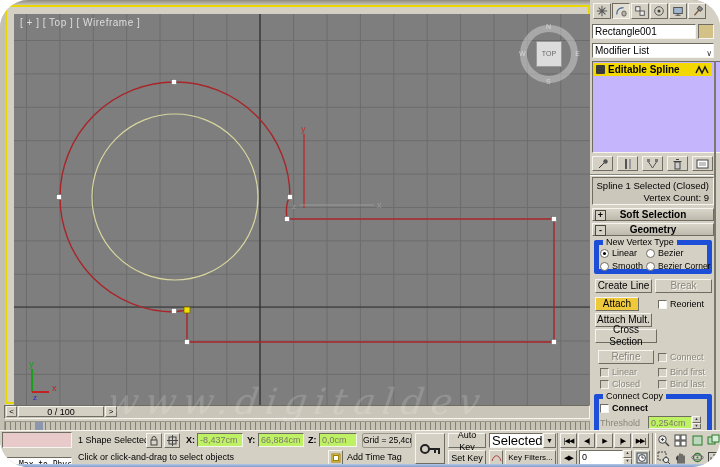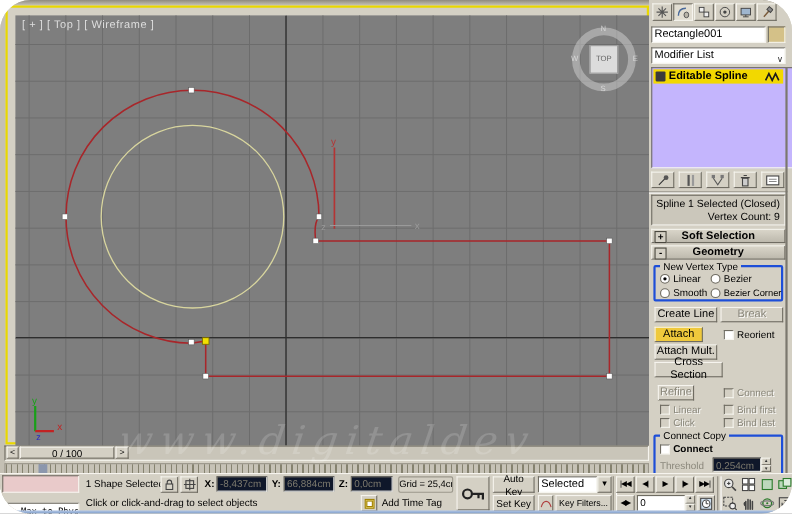--- a/index.html
+++ b/index.html
@@ -9,40 +9,40 @@
   
   .btn{position:absolute;background:#d4d0c4;border:1px solid;border-color:#f6f4ee #6f6c62 #6f6c62 #f6f4ee;
        text-align:center;font-size:10px;line-height:12px;box-sizing:border-box;cursor:default;
        display:flex;align-items:center;justify-content:center;}
   .btn.dis{color:#8a877b;text-shadow:1px 1px 0 rgba(255,255,255,.85);}
   .btn.yellow{background:#efc93c;}
   .btn.pressed{border-color:#6f6c62 #f6f4ee #f6f4ee #6f6c62;background:#e2ded2;}
   
   .field{position:absolute;background:#fff;border:1px solid;border-color:#6f6c62 #f6f4ee #f6f4ee #6f6c62;
          box-sizing:border-box;font-size:9px;line-height:12px;padding:0 2px;overflow:hidden;white-space:nowrap;}
-  .fieldg{background:#0f172a;color:#7c796d;}
+  .fieldg{background:#bef264;color:#7c796d;}
   .sunken{border:1px solid;border-color:#6f6c62 #f6f4ee #f6f4ee #6f6c62;box-sizing:border-box;}
   .groove{border:1px solid #9a968a;border-radius:2px;box-sizing:border-box;}
   
   .hdr{position:absolute;width:122px;height:13px;background:linear-gradient(#d9d5c9,#bdb9ad);
        border:1px solid;border-color:#f6f4ee #6f6c62 #6f6c62 #f6f4ee;box-sizing:border-box;
        font-weight:bold;font-size:10px;text-align:center;line-height:11px;}
   .hdr .pm{position:absolute;left:2px;top:1px;width:9px;height:9px;border:1px solid #4a483f;background:#d4d0c4;
        font-size:9px;line-height:8px;text-align:center;font-weight:bold;}
   
   .cb{position:absolute;display:flex;align-items:center;gap:3px;font-size:9px;}
   .cb .box{width:9px;height:9px;background:#fff;border:1px solid;border-color:#6f6c62 #f6f4ee #f6f4ee #6f6c62;box-sizing:border-box;flex:none;}
   .cb.dis{color:#8a877b;text-shadow:1px 1px 0 rgba(255,255,255,.85);}
   .cb.dis .box{background:#d4d0c4;}
   .rb{position:absolute;display:flex;align-items:center;gap:3px;font-size:9px;}
   .rb .dot{width:9px;height:9px;border-radius:50%;background:#fff;border:1px solid #6f6c62;box-sizing:border-box;flex:none;position:relative;}
   .rb.on .dot:after{content:"";position:absolute;left:2px;top:2px;width:3px;height:3px;border-radius:50%;background:#000;}
   .lbl{position:absolute;font-size:9px;line-height:11px;white-space:nowrap;}
   .ico{display:block;}
-  fieldset{position:absolute;margin:0;padding:0;border:2px solid #1d4ed8;border-radius:2px;box-sizing:border-box;}
+  fieldset{position:absolute;margin:0;padding:0;border:5px solid #1d4ed8;border-radius:2px;box-sizing:border-box;}
   legend{font-size:9px;padding:0 3px;margin-left:4px;}
   #viewport{position:absolute;left:7px;top:7px;width:581px;height:395px;overflow:hidden;background-color:#7e7e7e;
     background-image:linear-gradient(to right,#6c6c6c 1px,transparent 1px),linear-gradient(to bottom,#6c6c6c 1px,transparent 1px);
     background-size:33.4px 33.4px;background-position:12px 26px;}
   #viewport-frame{position:absolute;left:5px;top:5px;width:585px;height:399px;border:2px solid #e9d800;box-sizing:border-box;}
   #vp-label{position:absolute;left:6px;top:3px;color:#dedede;font-size:10px;letter-spacing:0.5px;}
   #viewcube{position:absolute;left:506px;top:11px;width:58px;height:58px;}
   #vc-ring{position:absolute;left:0;top:0;width:58px;height:58px;border:7px solid rgba(220,220,220,.45);border-radius:50%;box-sizing:border-box;}
   #vc-face{position:absolute;left:16px;top:16px;width:26px;height:26px;background:#dcdcdc;border:1px solid #9a9a9a;
      box-sizing:border-box;font-size:7px;color:#666;text-align:center;line-height:24px;}
@@ -257,36 +257,36 @@
 
     <div class="btn" style="left:5px;top:279px;width:57px;height:14px;">Create Line</div>
     <div class="btn dis" style="left:65px;top:279px;width:57px;height:14px;">Break</div>
     <div class="btn yellow" style="left:5px;top:297px;width:44px;height:14px;">Attach</div>
     <div class="cb" style="left:68px;top:299px;">
         <span class="box"></span>
         <span>Reorient</span>
       </div>
     <div class="btn" style="left:5px;top:313px;width:57px;height:14px;">Attach Mult.</div>
     <div class="btn" style="left:5px;top:329px;width:62px;height:14px;">Cross Section</div>
-    <div class="btn dis" style="left:8px;top:350px;width:33px;height:14px;">Refine</div>
+    <div class="btn dis" style="left:8px;top:350px;width:56px;height:14px;">Refine</div>
     <div class="cb dis" style="left:68px;top:352px;">
         <span class="box"></span>
         <span>Connect</span>
       </div>
     <div class="cb dis" style="left:10px;top:367px;">
         <span class="box"></span>
         <span>Linear</span>
       </div>
     <div class="cb dis" style="left:68px;top:367px;">
         <span class="box"></span>
         <span>Bind first</span>
       </div>
     <div class="cb dis" style="left:10px;top:379px;">
         <span class="box"></span>
-        <span>Click</span>
+        <span>Closed</span>
       </div>
     <div class="cb dis" style="left:68px;top:379px;">
         <span class="box"></span>
         <span>Bind last</span>
       </div>
 
     <fieldset style="left:4px;top:391px;width:118px;height:70px;">
       <legend>Connect Copy</legend>
     </fieldset>
     <div class="cb" style="left:10px;top:403px;">
@@ -342,21 +342,21 @@
     <div class="btn" style="left:415px;top:2px;width:30px;height:31px;">
       <svg width="24" height="24" viewBox="0 0 24 24">
         <circle cx="7" cy="12" r="4" fill="none" stroke="#222" stroke-width="2"></circle>
         <line x1="11" y1="12" x2="22" y2="12" stroke="#222" stroke-width="2"></line>
         <line x1="17" y1="12" x2="17" y2="16" stroke="#222" stroke-width="2"></line>
         <line x1="21" y1="12" x2="21" y2="17" stroke="#222" stroke-width="2"></line>
       </svg>
     </div>
     <div class="btn" style="left:448px;top:2px;width:38px;height:15px;font-size:9px;">Auto Key</div>
     <div class="btn" style="left:448px;top:19px;width:38px;height:15px;font-size:9px;">Set Key</div>
-    <div class="field" style="left:489px;top:2px;width:54px;height:15px;font-size:10px;line-height:13px;">Selected</div>
+    <div class="field" style="left:489px;top:2px;width:54px;height:15px;font-size:13px;line-height:13px;">Selected</div>
     <div class="btn" style="left:543px;top:2px;width:13px;height:15px;">
         <span style="font-size:7px;">▼</span>
       </div>
     <div class="btn" style="left:489px;top:19px;width:14px;height:15px;">
       <svg width="11" height="9" viewBox="0 0 11 9">
           <path d="M1 8 C3 1 8 1 10 8" fill="none" stroke="#b04040"></path>
         </svg>
     </div>
     <div class="btn" style="left:505px;top:19px;width:51px;height:15px;font-size:8px;">Key Filters...</div>
 

